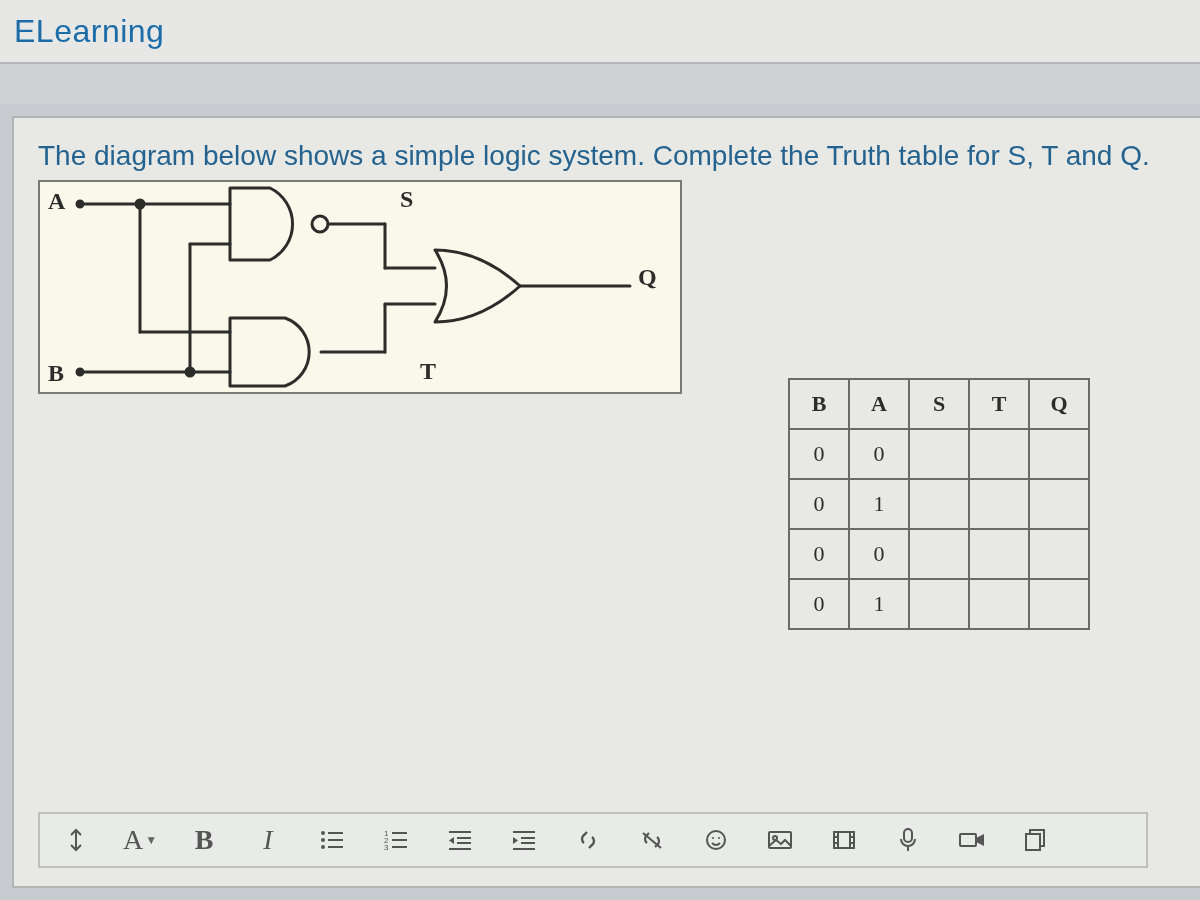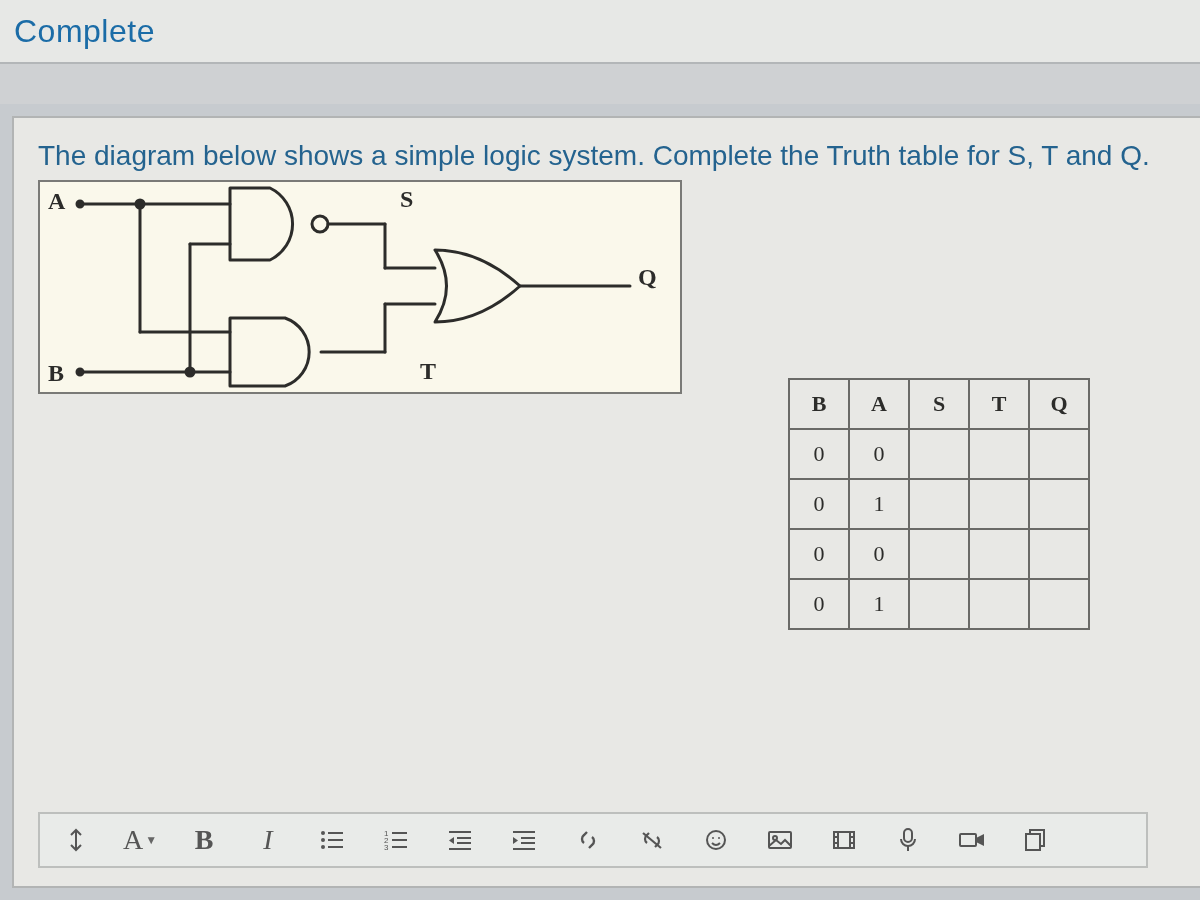--- a/index.html
+++ b/index.html
@@ -118,21 +118,21 @@
   .toolbar .btn .caret {
     font-size: 12px;
     margin-left: 2px;
     color: #666;
   }
 </style>
 </head>
 <body>
 
 <div class="topbar">
-  <span class="title">Complete</span>
+  <span class="title">ELearning</span>
 </div>
 <div class="spacer1"></div>
 
 <div class="card">
 
   <div class="prompt">The diagram below shows a simple logic system. Complete the Truth table for S, T and Q.</div>
 
   <div class="diagram-wrap">
     <span class="lbl" style="left:8px; top:6px;">A</span>
     <span class="lbl" style="left:8px; top:178px;">B</span>

